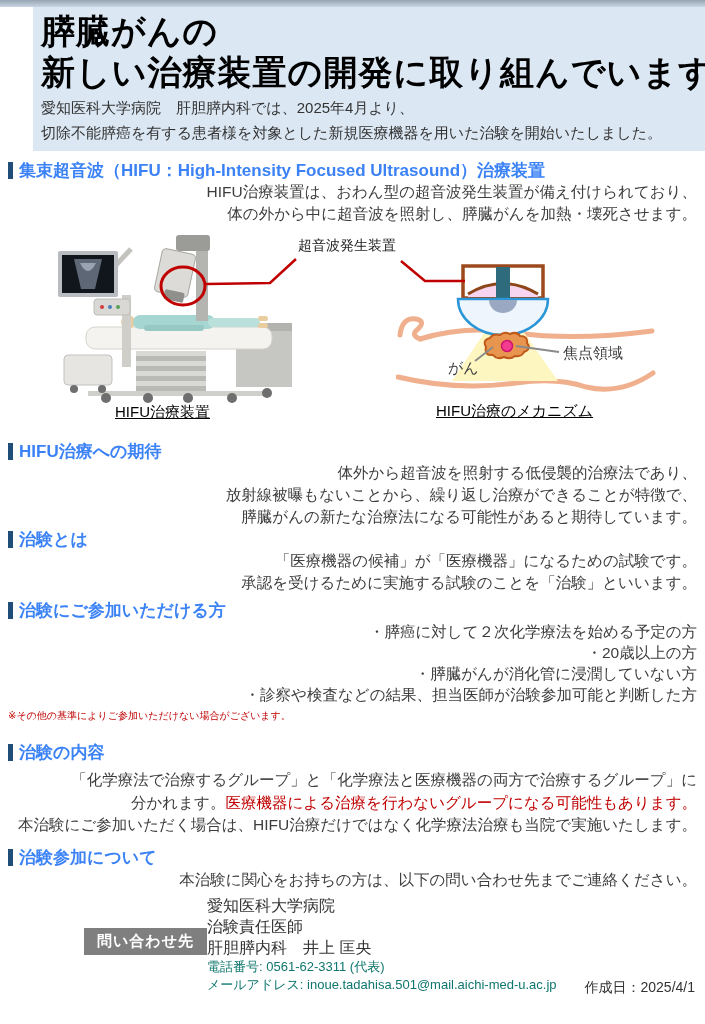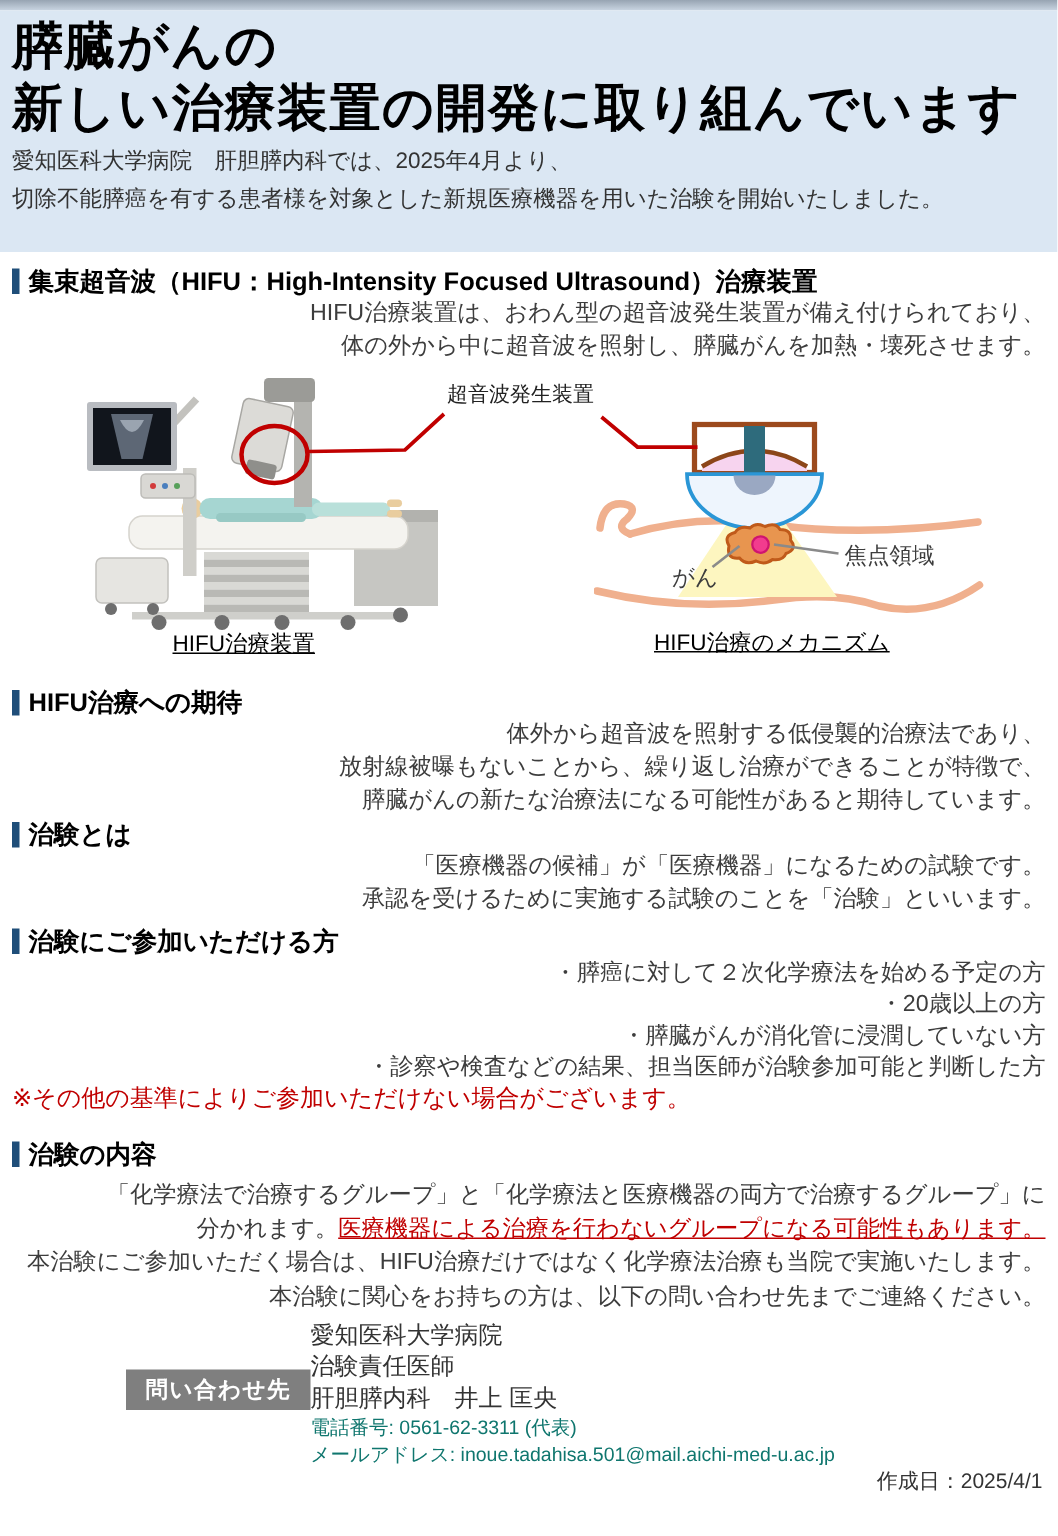--- a/index.html
+++ b/index.html
@@ -1,30 +1,30 @@
 <!DOCTYPE html>
 <html><head>
 <meta charset="utf-8">
 <style>
   html,body{margin:0;padding:0;}
   body{
     width:705px;height:1024px;background:#ffffff;overflow:hidden;position:relative;
     font-family:"Liberation Sans","DejaVu Sans",sans-serif;color:#3d3d3d;
   }
   .top-strip{height:7px;background:linear-gradient(to bottom,#97a4b2,#c9d5e2);}
-  .header{background:#dbe7f3;padding:4px 0 25px 8px;}
+  .header{background:#dbe7f3;padding:4px 0 8px 8px;margin-left:33px;}
   .title{font-size:34px;font-weight:bold;color:#000;line-height:41px;letter-spacing:1px;white-space:nowrap;}
   .subtitle{font-size:15px;color:#333;line-height:21px;margin-top:4px;white-space:nowrap;}
   .main{padding:8px 8px 0 8px;}
-  .sec-head{display:flex;align-items:center;font-size:17px;font-weight:bold;color:#000000;height:22px;white-space:nowrap;}
+  .sec-head{display:flex;align-items:center;font-size:17px;font-weight:bold;color:#3b82f6;height:22px;white-space:nowrap;}
   .bar{display:inline-block;width:5px;height:17px;background:#1f4e79;margin-right:6px;flex:0 0 auto;}
   .body-text{font-size:15.5px;line-height:22px;margin-left:6px;white-space:nowrap;}
   .body-text div{height:22px;text-align:right;}
-  .red{color:#c00000;text-decoration:underline;}
-  .note-red{font-size:16px;line-height:21px;color:#c00000;white-space:nowrap;}
+  .red{color:#c00000;}
+  .note-red{font-size:10px;line-height:21px;color:#c00000;white-space:nowrap;}
   .figures{position:relative;height:197px;margin-top:6px;}
   .callout-label{position:absolute;left:290px;top:6px;font-size:14px;color:#222;white-space:nowrap;}
   .fig-caption{position:absolute;font-size:15px;color:#000;text-decoration:underline;white-space:nowrap;}
   .cap-left{left:107px;top:172px;}
   .cap-right{left:428px;top:171px;}
   .overlay{position:absolute;left:0;top:0;pointer-events:none;}
   .mt12{margin-top:12px;} .mt15{} .mt10{margin-top:10px;}
   .mt5{margin-top:5px;} .mt2{margin-top:15px;} .mt6{margin-top:6px;}
   .contact-block{position:relative;margin-top:4px;height:104px;}
   .contact-badge{position:absolute;left:76px;top:33px;background:#7f7f7f;color:#fff;
@@ -194,20 +194,24 @@
   <div class="sec-head mt2">
     <span class="bar"></span>
     <span>治験の内容</span>
   </div>
   <div class="body-text mt6" style="line-height:22.5px;">
     <div style="height:22.5px;">「化学療法で治療するグループ」と「化学療法と医療機器の両方で治療するグループ」に</div>
     <div style="height:22.5px;"><span>分かれます。</span><span class="red">医療機器による治療を行わないグループになる可能性もあります。</span></div>
     <div style="height:22.5px;">本治験にご参加いただく場合は、HIFU治療だけではなく化学療法治療も当院で実施いたします。</div>
   </div>
 
+  <div class="sec-head mt10">
+    <span class="bar"></span>
+    <span>治験参加について</span>
+  </div>
   <div class="body-text">
     <div>本治験に関心をお持ちの方は、以下の問い合わせ先までご連絡ください。</div>
   </div>
 
   <div class="contact-block">
     <div class="contact-badge">問い合わせ先</div>
     <div class="contact-info">
       <div class="big">愛知医科大学病院</div>
       <div class="big">治験責任医師</div>
       <div class="big">肝胆膵内科　井上 匡央</div>

